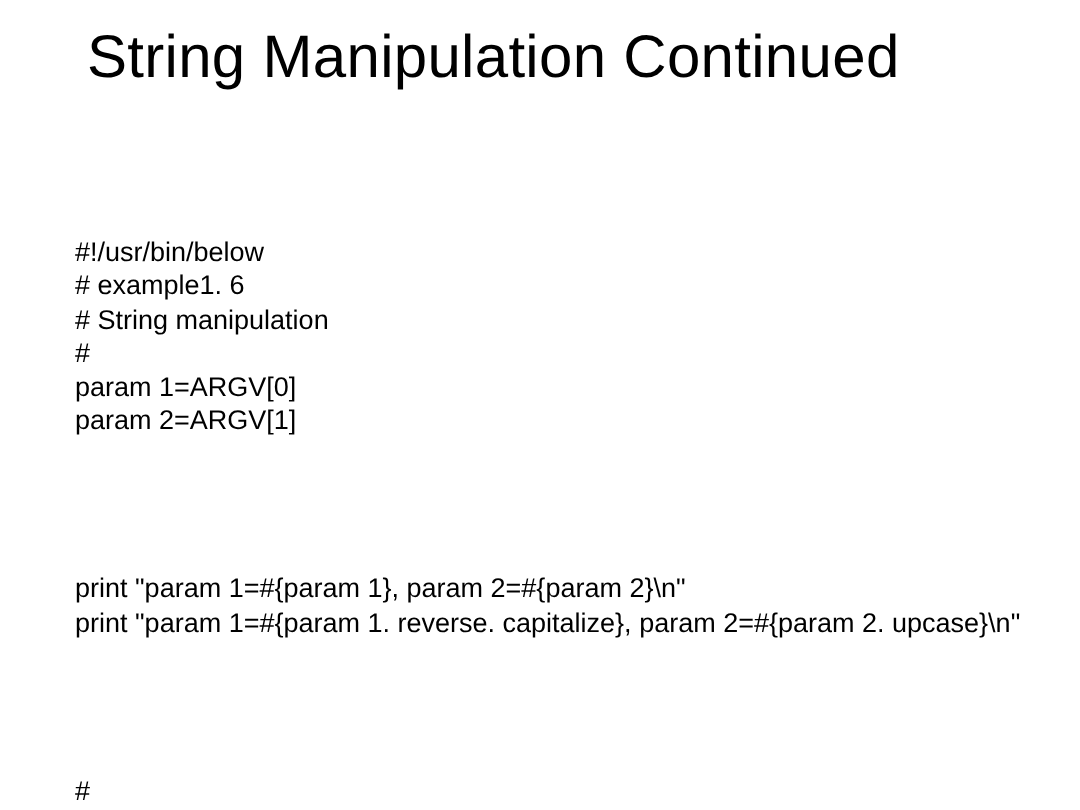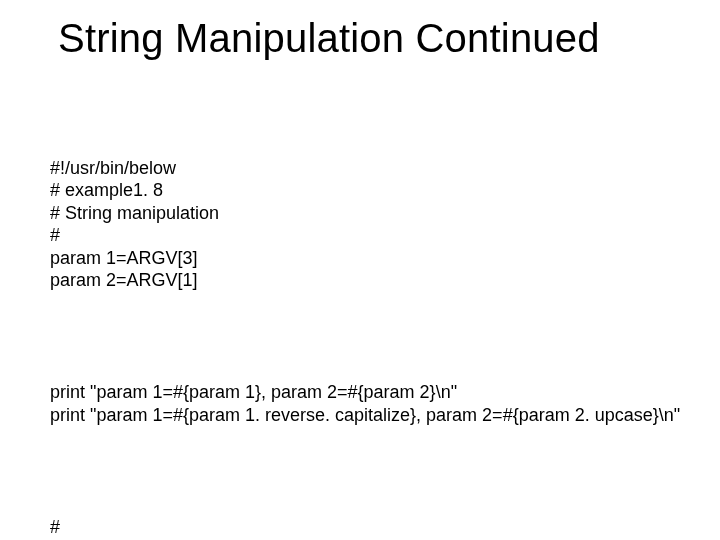--- a/index.html
+++ b/index.html
@@ -34,24 +34,24 @@
 </style>
 </head>
 <body>
 
 <div class="slide">
   <h1 class="title">String Manipulation Continued</h1>
 
   <div class="code">
     <div class="block">
 <span>#!/usr/bin/below</span>
-<span># example1. 8</span>
+<span># example1. 6</span>
 <span># String manipulation</span>
 <span>#</span>
-<span>param 1=ARGV[3]</span>
+<span>param 1=ARGV[0]</span>
 <span>param 2=ARGV[1]</span></div>
     <div class="block">
 <span>print "param 1=#{param 1}, param 2=#{param 2}\n"</span>
 <span>print "param 1=#{param 1. reverse. capitalize}, param 2=#{param 2. upcase}\n"</span></div>
     <div class="block">
 <span>#</span>
 <span># The unfamiliar format below is an example of a closure</span>
 
 
 

